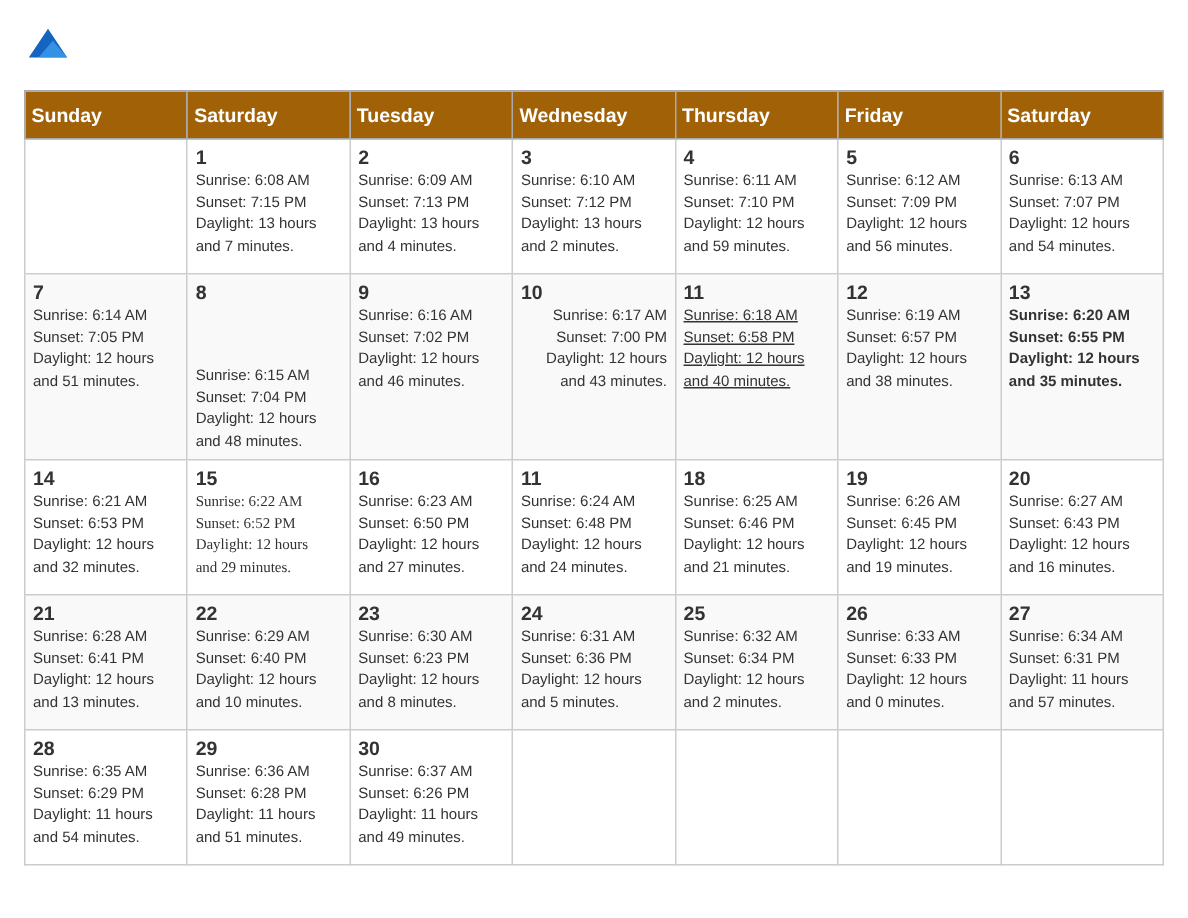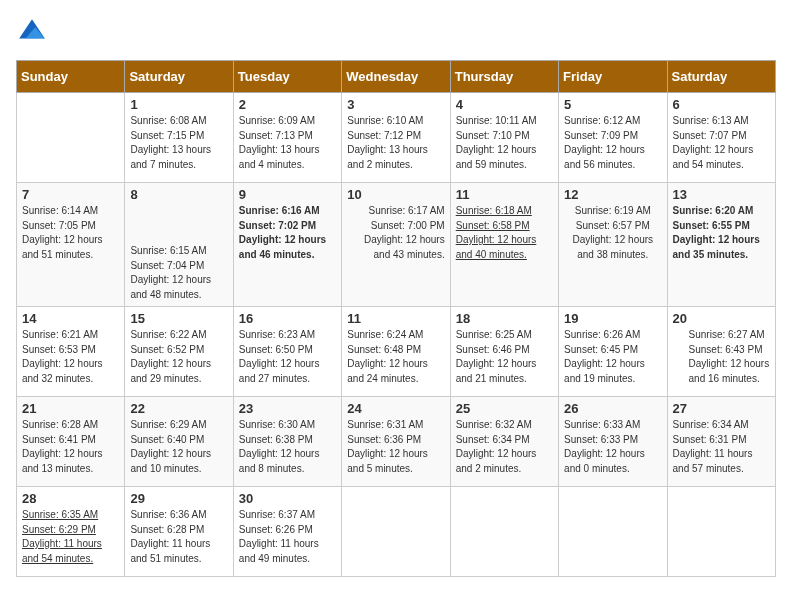--- a/index.html
+++ b/index.html
@@ -131,21 +131,21 @@
         </td>
         <td>
           <span class="day-num">3</span>
           <div class="cell-info" style="white-space: pre-line;">Sunrise: 6:10 AM
 Sunset: 7:12 PM
 Daylight: 13 hours
 and 2 minutes.</div>
         </td>
         <td>
           <span class="day-num">4</span>
-          <div class="cell-info" style="white-space: pre-line;">Sunrise: 10:11 AM
+          <div class="cell-info" style="white-space: pre-line;">Sunrise: 6:11 AM
 Sunset: 7:10 PM
 Daylight: 12 hours
 and 59 minutes.</div>
         </td>
         <td>
           <span class="day-num">5</span>
           <div class="cell-info" style="white-space: pre-line;">Sunrise: 6:12 AM
 Sunset: 7:09 PM
 Daylight: 12 hours
 and 56 minutes.</div>
@@ -168,42 +168,42 @@
         </td>
         <td>
           <span class="day-num">8</span>
           <div class="cell-info" style="white-space: pre-line; margin-top: 42px;">Sunrise: 6:15 AM
 Sunset: 7:04 PM
 Daylight: 12 hours
 and 48 minutes.</div>
         </td>
         <td>
           <span class="day-num">9</span>
-          <div class="cell-info" style="white-space: pre-line; font-weight: bold;">Sunrise: 6:16 AM
+          <div class="cell-info" style="white-space: pre-line;">Sunrise: 6:16 AM
 Sunset: 7:02 PM
 Daylight: 12 hours
 and 46 minutes.</div>
         </td>
         <td>
           <span class="day-num">10</span>
           <div class="cell-info" style="white-space: pre-line; text-align: right;">Sunrise: 6:17 AM
 Sunset: 7:00 PM
 Daylight: 12 hours
 and 43 minutes.</div>
         </td>
         <td>
           <span class="day-num">11</span>
           <div class="cell-info" style="white-space: pre-line; text-decoration: underline;">Sunrise: 6:18 AM
 Sunset: 6:58 PM
 Daylight: 12 hours
 and 40 minutes.</div>
         </td>
         <td>
           <span class="day-num">12</span>
-          <div class="cell-info" style="white-space: pre-line; text-align: center;">Sunrise: 6:19 AM
+          <div class="cell-info" style="white-space: pre-line;">Sunrise: 6:19 AM
 Sunset: 6:57 PM
 Daylight: 12 hours
 and 38 minutes.</div>
         </td>
         <td>
           <span class="day-num">13</span>
           <div class="cell-info" style="white-space: pre-line; font-weight: bold;">Sunrise: 6:20 AM
 Sunset: 6:55 PM
 Daylight: 12 hours
 and 35 minutes.</div>
@@ -212,21 +212,21 @@
       <tr>
         <td>
           <span class="day-num">14</span>
           <div class="cell-info" style="white-space: pre-line;">Sunrise: 6:21 AM
 Sunset: 6:53 PM
 Daylight: 12 hours
 and 32 minutes.</div>
         </td>
         <td>
           <span class="day-num">15</span>
-          <div class="cell-info" style="white-space: pre-line;">Sunrise: 6:22 AM
+          <div class="cell-info" style="white-space: pre-line; font-family: Liberation Serif, serif;">Sunrise: 6:22 AM
 Sunset: 6:52 PM
 Daylight: 12 hours
 and 29 minutes.</div>
         </td>
         <td>
           <span class="day-num">16</span>
           <div class="cell-info" style="white-space: pre-line;">Sunrise: 6:23 AM
 Sunset: 6:50 PM
 Daylight: 12 hours
 and 27 minutes.</div>
@@ -247,21 +247,21 @@
         </td>
         <td>
           <span class="day-num">19</span>
           <div class="cell-info" style="white-space: pre-line;">Sunrise: 6:26 AM
 Sunset: 6:45 PM
 Daylight: 12 hours
 and 19 minutes.</div>
         </td>
         <td>
           <span class="day-num">20</span>
-          <div class="cell-info" style="white-space: pre-line; margin-left: 16px;">Sunrise: 6:27 AM
+          <div class="cell-info" style="white-space: pre-line;">Sunrise: 6:27 AM
 Sunset: 6:43 PM
 Daylight: 12 hours
 and 16 minutes.</div>
         </td>
       </tr>
       <tr>
         <td>
           <span class="day-num">21</span>
           <div class="cell-info" style="white-space: pre-line;">Sunrise: 6:28 AM
 Sunset: 6:41 PM
@@ -271,21 +271,21 @@
         <td>
           <span class="day-num">22</span>
           <div class="cell-info" style="white-space: pre-line;">Sunrise: 6:29 AM
 Sunset: 6:40 PM
 Daylight: 12 hours
 and 10 minutes.</div>
         </td>
         <td>
           <span class="day-num">23</span>
           <div class="cell-info" style="white-space: pre-line;">Sunrise: 6:30 AM
-Sunset: 6:38 PM
+Sunset: 6:23 PM
 Daylight: 12 hours
 and 8 minutes.</div>
         </td>
         <td>
           <span class="day-num">24</span>
           <div class="cell-info" style="white-space: pre-line;">Sunrise: 6:31 AM
 Sunset: 6:36 PM
 Daylight: 12 hours
 and 5 minutes.</div>
         </td>
@@ -307,21 +307,21 @@
           <span class="day-num">27</span>
           <div class="cell-info" style="white-space: pre-line;">Sunrise: 6:34 AM
 Sunset: 6:31 PM
 Daylight: 11 hours
 and 57 minutes.</div>
         </td>
       </tr>
       <tr>
         <td>
           <span class="day-num">28</span>
-          <div class="cell-info" style="white-space: pre-line; text-decoration: underline;">Sunrise: 6:35 AM
+          <div class="cell-info" style="white-space: pre-line;">Sunrise: 6:35 AM
 Sunset: 6:29 PM
 Daylight: 11 hours
 and 54 minutes.</div>
         </td>
         <td>
           <span class="day-num">29</span>
           <div class="cell-info" style="white-space: pre-line;">Sunrise: 6:36 AM
 Sunset: 6:28 PM
 Daylight: 11 hours
 and 51 minutes.</div>

